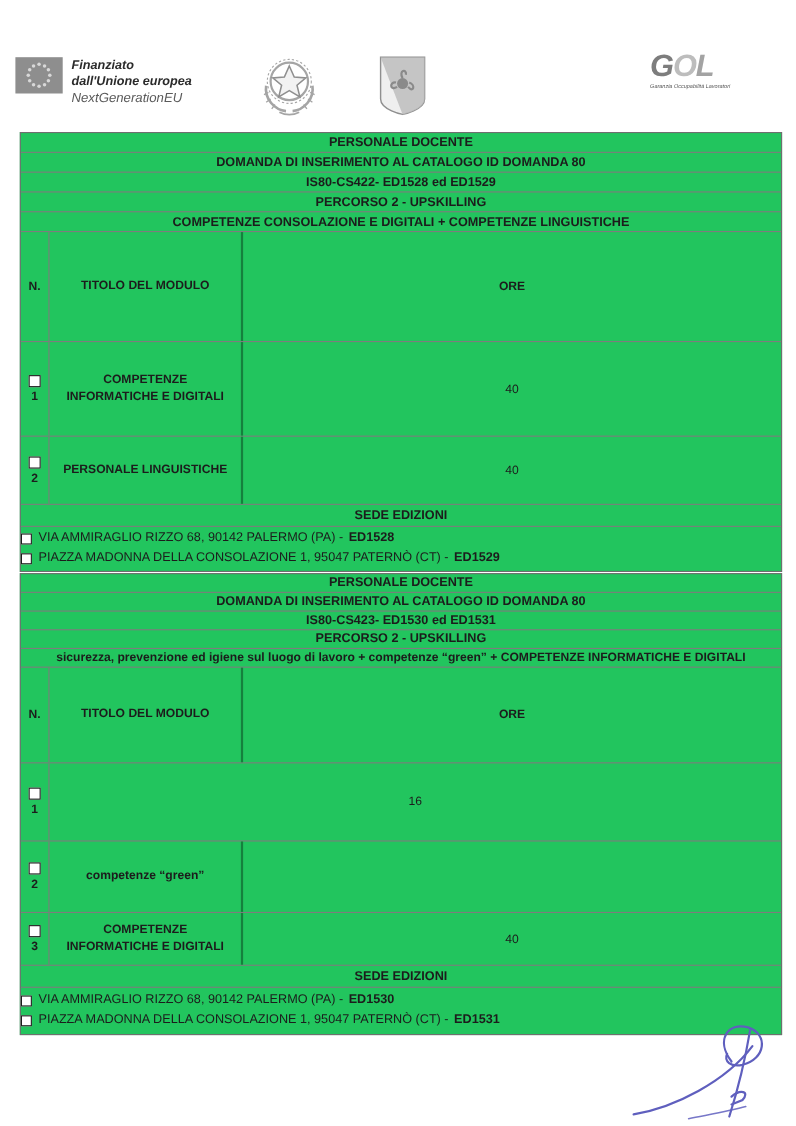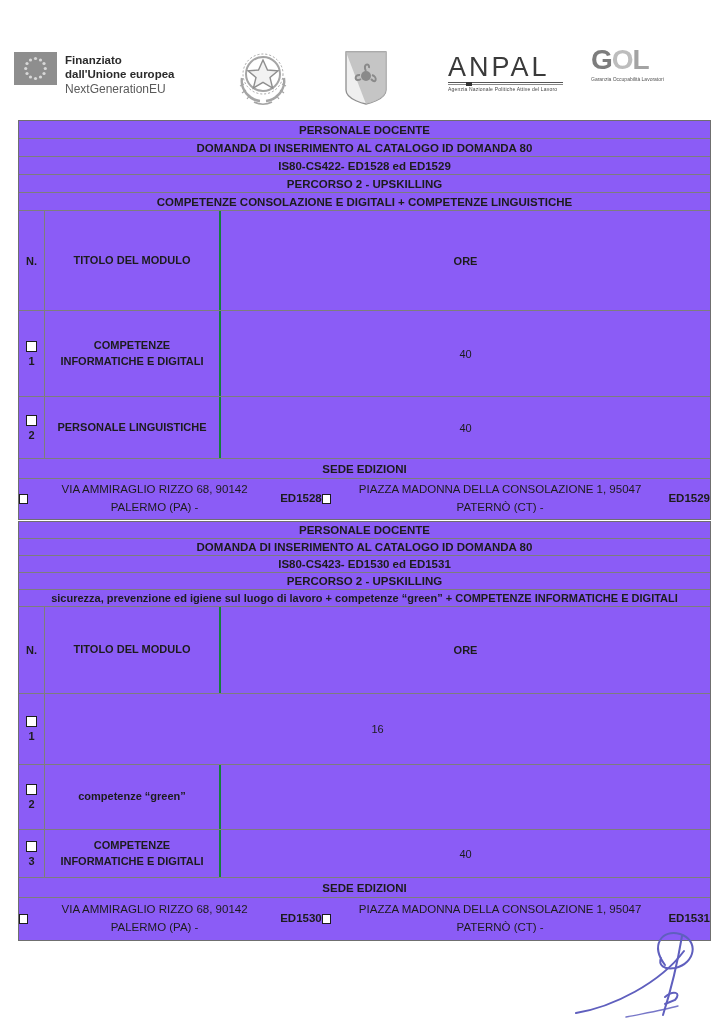--- a/index.html
+++ b/index.html
@@ -5,21 +5,21 @@
   * { margin:0; padding:0; box-sizing:border-box; }
   html,body { background:#e8e8e8; }
   .page {
     position:relative; width:724px; height:1024px; margin:0 auto;
     background:#ffffff; color:#1c1c1c;
     font-family:"Liberation Sans", sans-serif;
     overflow:hidden;
   }
 
   
-  .hdr { position:absolute; top:44px; left:0; width:620px; height:70px; }
+  .hdr { position:absolute; top:44px; left:0; width:620px; height:70px;font-style:italic; }
   .eu-block { position:absolute; left:14px; top:8px; display:flex; }
   .eu-flag { width:43px; height:33px; background:#8e8e8e; position:relative; flex:none; }
   .eu-text { margin-left:8px; padding-top:1px; }
   .eu-text .l1,.eu-text .l2 { font-size:11.5px; font-weight:bold; color:#2b2b2b; line-height:1.25; }
   .eu-text .l3 { font-size:12px; color:#5a5a5a; line-height:1.3; }
 
   .emblem-it { position:absolute; left:230px; top:0px; }
   .emblem-sic { position:absolute; left:342px; top:6px; }
 
   .anpal { position:absolute; left:448px; top:10px; width:115px; text-align:left; }
@@ -27,35 +27,35 @@
   .anpal-bar { height:3px; border-top:1px solid #555; border-bottom:1px solid #888; margin:1px 0 1px 0; position:relative; }
   .anpal-bar::before { content:""; position:absolute; left:18px; top:-1px; width:6px; height:4px; background:#333; }
   .anpal-tag { font-size:5px; color:#444; letter-spacing:0.2px; white-space:nowrap; }
 
   .gol { position:absolute; left:591px; top:2px; width:92px; }
   .gol-name { font-weight:bold; font-size:28px; line-height:1; letter-spacing:-1px; }
   .gol-g { color:#7d7d7d; } .gol-o { color:#bdbdbd; } .gol-l { color:#a3a3a3; }
   .gol-tag { font-size:5px; color:#555; margin-top:2px; white-space:nowrap; }
 
   
-  .doc-table { position:absolute; left:18px; width:693px; border:1px solid #6f6f6f; background:#8b5cf6; }
+  .doc-table { position:absolute; left:18px; width:693px; border:1px solid #6f6f6f; background:#22c55e; }
   .t1 { top:120px; }
   .t2 { top:521px; }
   .trow { border-bottom:1px solid #7d7d7d; display:flex; align-items:center; justify-content:center; text-align:center; }
   .title-row { font-weight:bold; font-size:11.5px; }
   .t2 .title-row.small-h { font-size:11px; }
   .grid-row { display:flex; border-bottom:1px solid #7d7d7d; }
   .cell-n { width:26px; flex:none; border-right:1px solid #7d7d7d; display:flex; flex-direction:column; align-items:center; justify-content:center; font-weight:bold; font-size:11px; }
   .cell-t { width:176px; flex:none; border-right:2px solid #15803d; display:flex; align-items:center; justify-content:center; text-align:center; font-weight:bold; font-size:11px; line-height:1.45; padding:2px 6px; }
   .cell-o { flex:1; display:flex; align-items:center; justify-content:center; font-size:11px; }
   .hdr-row .cell-t, .hdr-row .cell-o { font-weight:bold; }
   .cbx { display:inline-block; width:11px; height:11px; border:1.6px solid #1c1c1c; background:#fff; }
   .cell-n .cbx { margin-bottom:3px; }
   .sede-row { font-weight:bold; font-size:11.5px; }
-  .addr-block { display:flex; flex-direction:row; align-items:center; justify-content:center; border-bottom:none; }
+  .addr-block { display:flex; flex-direction:column; align-items:flex-start; justify-content:center; border-bottom:none; }
   .addr-line { display:flex; align-items:center; font-size:11.5px; line-height:1.55; }
   .addr-line .cbx { width:10px; height:10px; border-width:1.4px; margin-right:6px; }
   .addr-code { font-weight:bold; margin-left:5px; }
 
   .signature { position:absolute; left:568px; top:925px; }
 </style>
 </head>
 <body>
 
 <div class="page">
@@ -102,25 +102,20 @@
 
     <div class="emblem-sic">
       <svg width="48" height="58" viewBox="0 0 48 58">
         <path d="M4 2 H44 V40 C44 50 24 54 24 54 C24 54 4 50 4 40 Z" fill="#efefef" stroke="#8f8f8f" stroke-width="1.3"></path>
         <path d="M4 2 H44 V40 C44 50 24 54 24 54 Z" fill="#bdbdbd" opacity="0.85"></path>
         <circle cx="24" cy="26" r="5" fill="#8a8a8a"></circle>
         <path d="M24 21 C20 14 28 12 27 18 M19 29 C12 33 12 24 18 25 M29 29 C34 35 36 27 30 25" stroke="#8a8a8a" stroke-width="2" fill="none"></path>
       </svg>
     </div>
 
-    <div class="anpal">
-      <div class="anpal-name">ANPAL</div>
-      <div class="anpal-bar"></div>
-      <div class="anpal-tag">Agenzia Nazionale Politiche Attive del Lavoro</div>
-    </div>
 
     <div class="gol">
       <div class="gol-name">
         <span class="gol-g">G</span><span class="gol-o">O</span><span class="gol-l">L</span>
       </div>
       <div class="gol-tag">Garanzia Occupabilità Lavoratori</div>
     </div>
   </div>
 
   <div class="doc-table t1">

